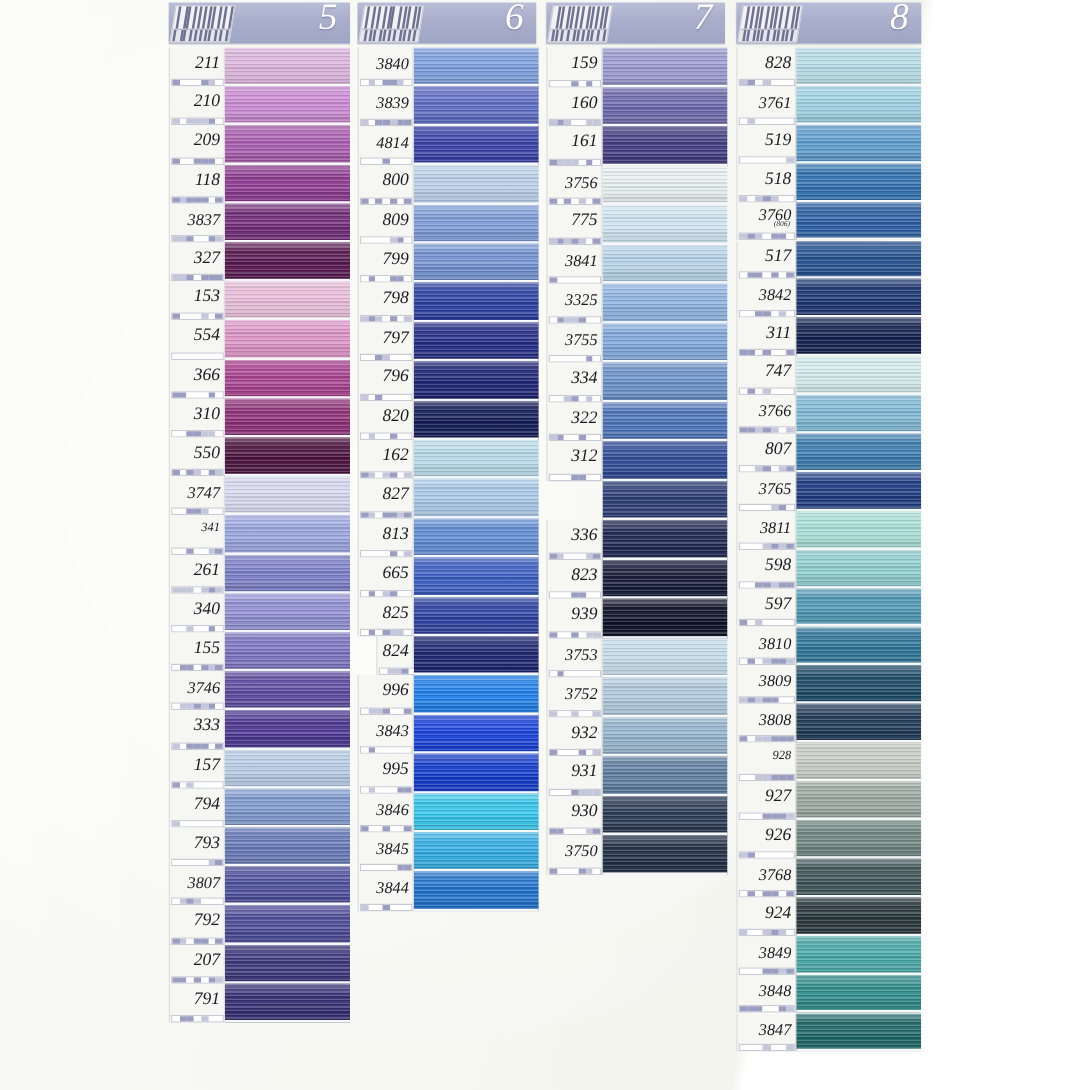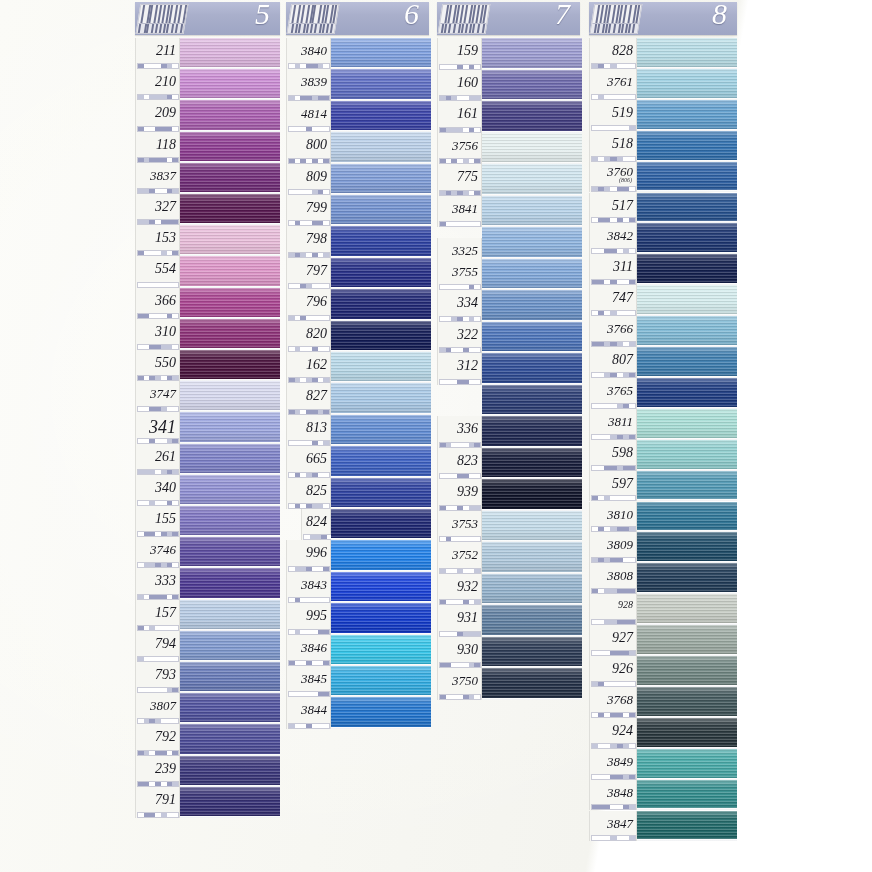--- a/index.html
+++ b/index.html
@@ -305,21 +305,21 @@
               <b style="width:14.285714285714286%;background:#ffffff"></b>
               <b style="width:14.285714285714286%;background:#ffffff"></b>
               <b style="width:14.285714285714286%;background:#9a9ec0"></b>
               <b style="width:14.285714285714286%;background:#9a9ec0"></b>
               <b style="width:14.285714285714286%;background:#c4c7da"></b>
               <b style="width:14.285714285714286%;background:#ffffff"></b>
               <b style="width:14.285714285714286%;background:#ffffff"></b>
             </div>
           </div>
           <div class="label-cell" style="position: absolute; left: 0px; right: 0px; top: 374.4px; height: 31.2px;">
-            <div class="num" style="font-size: 18px; top: 5px;">341</div>
+            <div class="num" style="font-size: 10px; top: 5px;">341</div>
             <div class="segbar" style="width: 42px;">
               <b style="width:14.285714285714286%;background:#ffffff"></b>
               <b style="width:14.285714285714286%;background:#ffffff"></b>
               <b style="width:14.285714285714286%;background:#9a9ec0"></b>
               <b style="width:14.285714285714286%;background:#ffffff"></b>
               <b style="width:14.285714285714286%;background:#ffffff"></b>
               <b style="width:14.285714285714286%;background:#c4c7da"></b>
               <b style="width:14.285714285714286%;background:#9a9ec0"></b>
             </div>
           </div>
@@ -437,21 +437,21 @@
               <b style="width:14.285714285714286%;background:#9a9ec0"></b>
               <b style="width:14.285714285714286%;background:#c4c7da"></b>
               <b style="width:14.285714285714286%;background:#ffffff"></b>
               <b style="width:14.285714285714286%;background:#9a9ec0"></b>
               <b style="width:14.285714285714286%;background:#9a9ec0"></b>
               <b style="width:14.285714285714286%;background:#ffffff"></b>
               <b style="width:14.285714285714286%;background:#9a9ec0"></b>
             </div>
           </div>
           <div class="label-cell" style="position: absolute; left: 0px; right: 0px; top: 717.6px; height: 31.2px;">
-            <div class="num" style="font-size: 14px; top: 5px;">239</div>
+            <div class="num" style="font-size: 14px; top: 5px;">207</div>
             <div class="segbar" style="width: 42px;">
               <b style="width:14.285714285714286%;background:#9a9ec0"></b>
               <b style="width:14.285714285714286%;background:#9a9ec0"></b>
               <b style="width:14.285714285714286%;background:#ffffff"></b>
               <b style="width:14.285714285714286%;background:#9a9ec0"></b>
               <b style="width:14.285714285714286%;background:#ffffff"></b>
               <b style="width:14.285714285714286%;background:#9a9ec0"></b>
               <b style="width:14.285714285714286%;background:#c4c7da"></b>
             </div>
           </div>
@@ -1105,21 +1105,21 @@
             <div class="segbar" style="width: 42px;">
               <b style="width:14.285714285714286%;background:#9a9ec0"></b>
               <b style="width:14.285714285714286%;background:#ffffff"></b>
               <b style="width:14.285714285714286%;background:#ffffff"></b>
               <b style="width:14.285714285714286%;background:#ffffff"></b>
               <b style="width:14.285714285714286%;background:#ffffff"></b>
               <b style="width:14.285714285714286%;background:#ffffff"></b>
               <b style="width:14.285714285714286%;background:#ffffff"></b>
             </div>
           </div>
-          <div class="label-cell" style="position: absolute; left: 0px; right: 0px; top: 200px; height: 31.5px;">
+          <div class="label-cell" style="position: absolute; left: 0px; right: 0px; top: 189px; height: 31.5px;">
             <div class="num" style="font-size: 13px; top: 5px;">3325</div>
             <div class="segbar" style="width: 42px;">
               <b style="width:14.285714285714286%;background:#ffffff"></b>
               <b style="width:14.285714285714286%;background:#9a9ec0"></b>
               <b style="width:14.285714285714286%;background:#c4c7da"></b>
               <b style="width:14.285714285714286%;background:#c4c7da"></b>
               <b style="width:14.285714285714286%;background:#9a9ec0"></b>
               <b style="width:14.285714285714286%;background:#ffffff"></b>
               <b style="width:14.285714285714286%;background:#ffffff"></b>
             </div>

